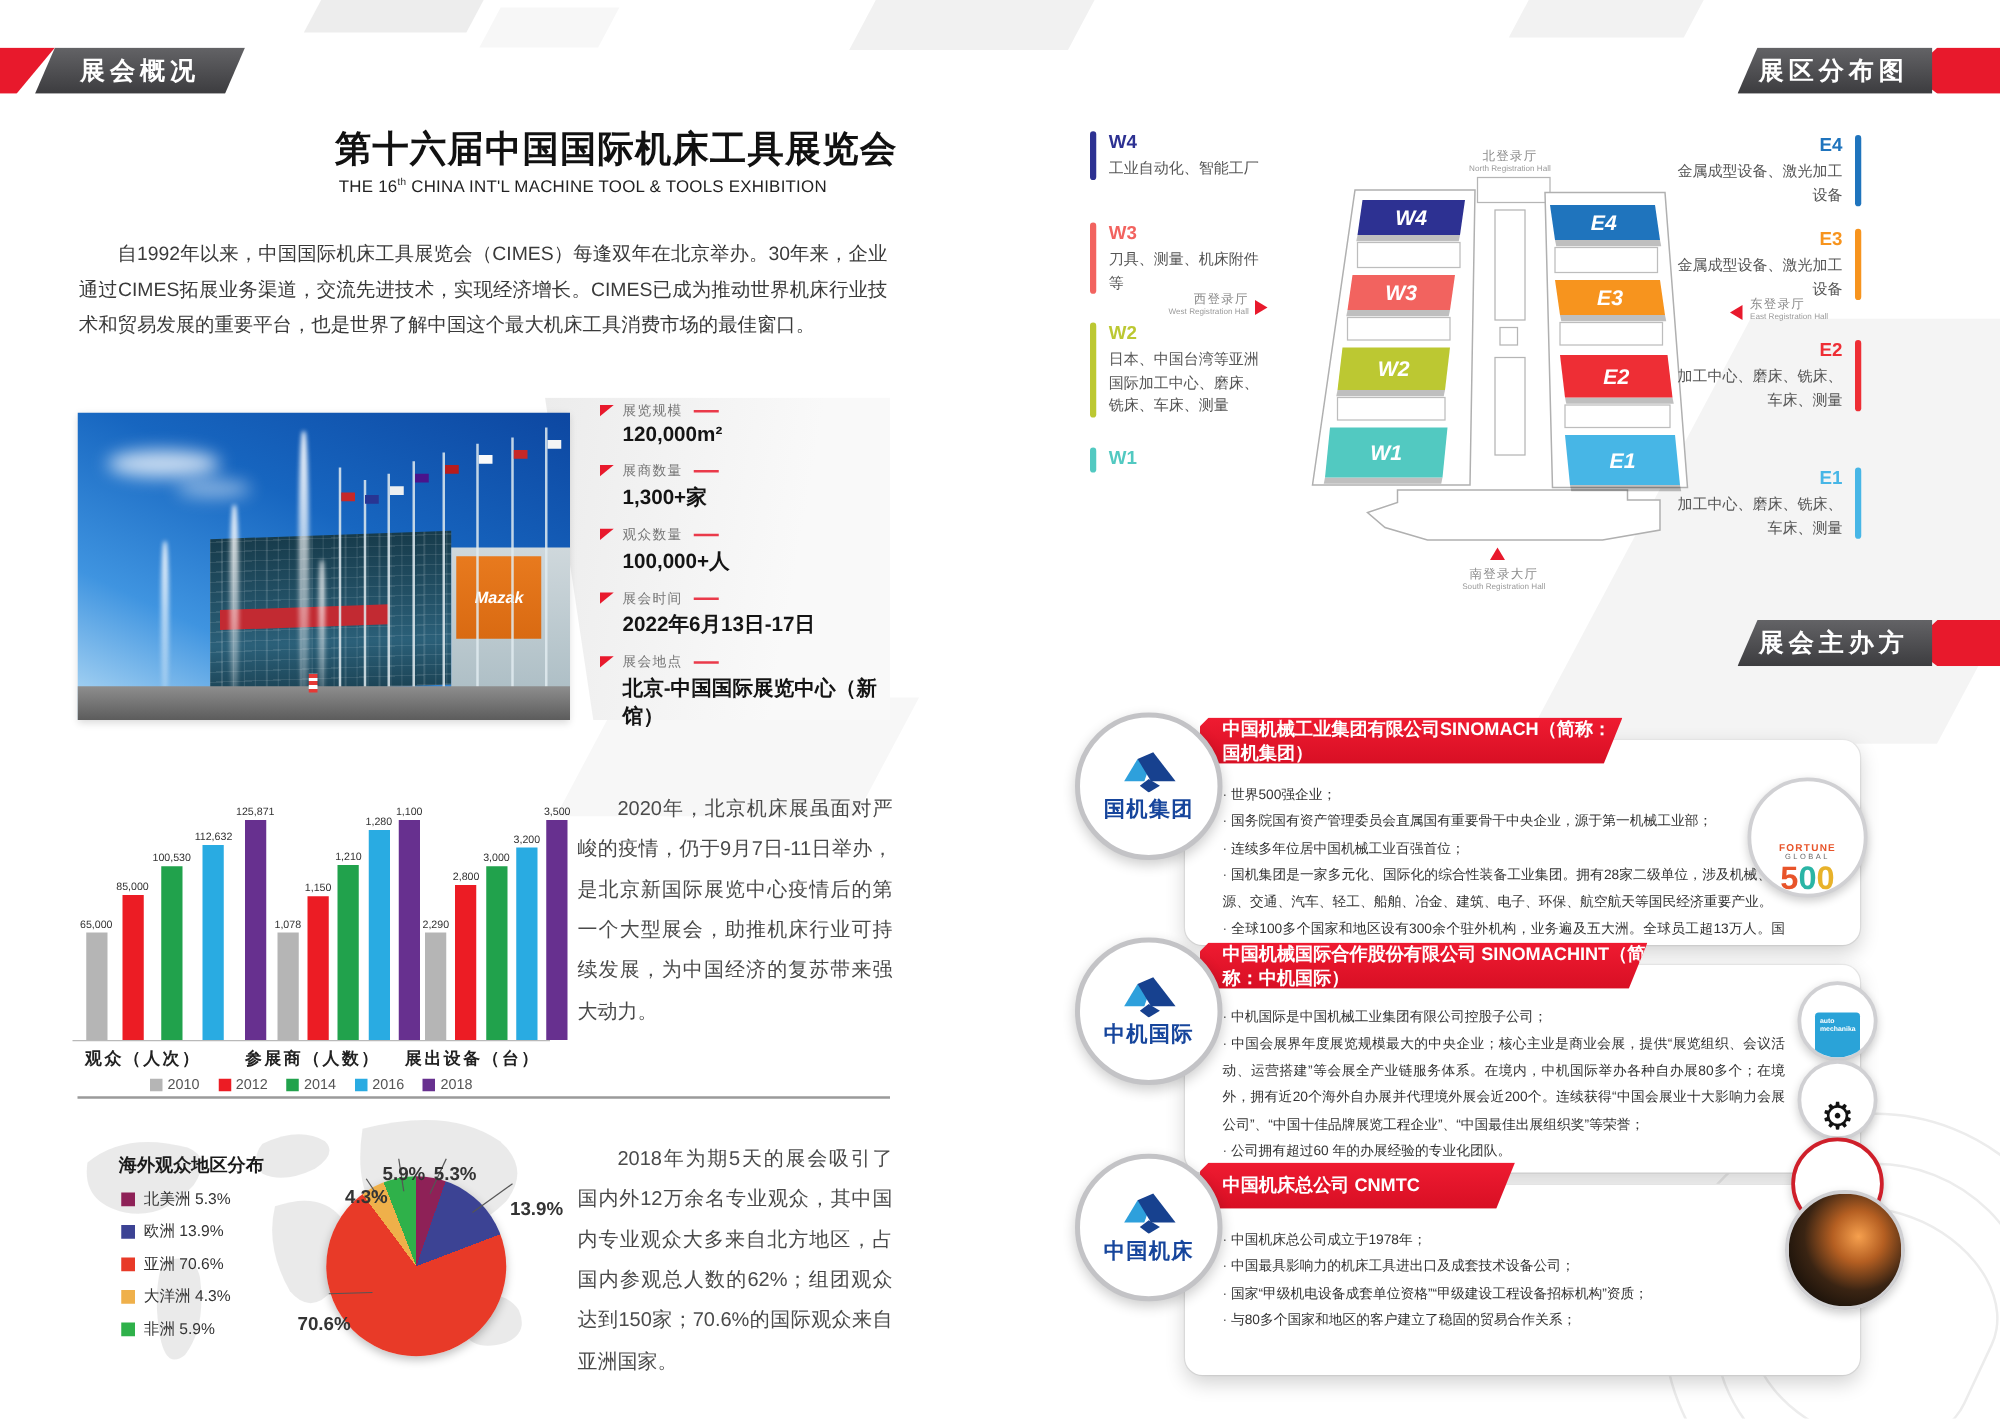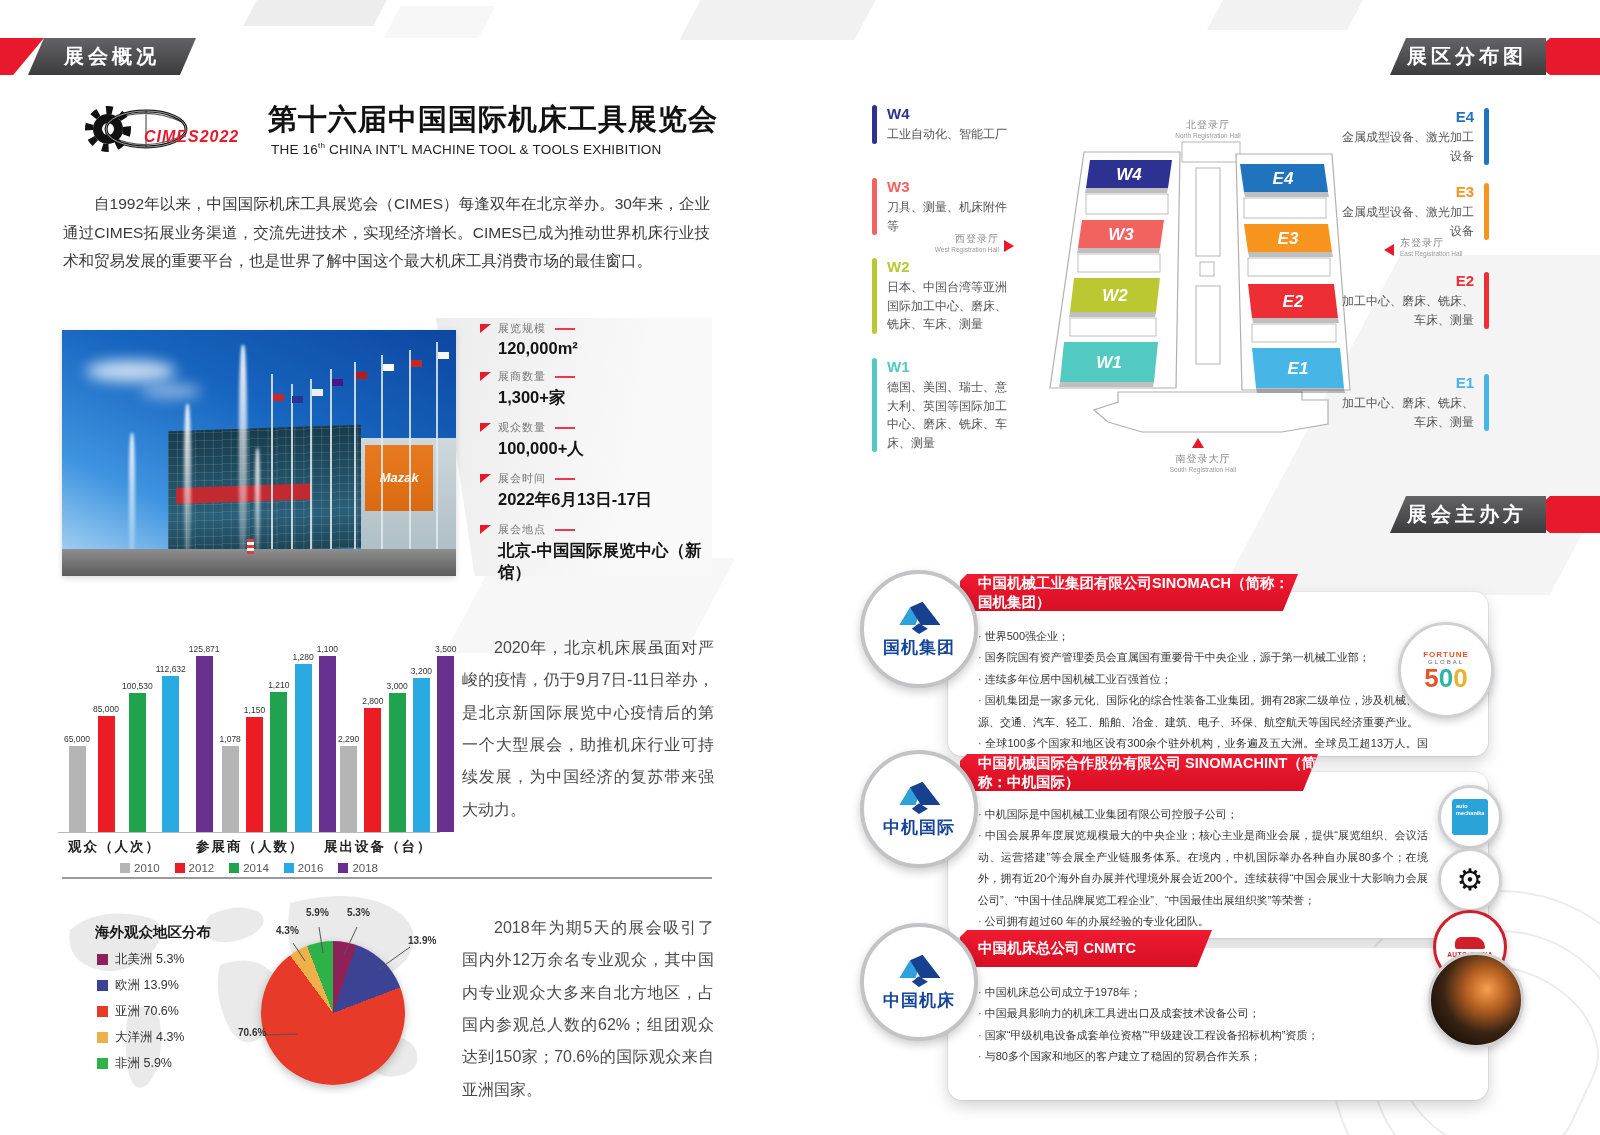--- a/index.html
+++ b/index.html
@@ -77,21 +77,21 @@
 
   
   #piearea{position:absolute;left:60px;top:885px;width:400px;height:250px;z-index:2;}
   .worldmap{position:absolute;inset:0;z-index:0;}
   .pie-title{position:absolute;left:35px;top:38px;font-size:14.5px;font-weight:bold;color:#1a1a1a;z-index:2;}
   .pie-legend{position:absolute;left:37px;top:66px;z-index:2;}
   .pie-leg-item{display:flex;align-items:center;gap:7px;font-size:12.5px;color:#333;margin-bottom:9px;}
   .pie-leg-sw{width:11px;height:11px;}
   .pie{position:absolute;left:201px;top:56px;width:144px;height:144px;border-radius:50%;z-index:1;}
   .pie-callouts{position:absolute;inset:0;z-index:2;}
-  .pie-lab{position:absolute;font-size:10px;font-weight:bold;color:#333;white-space:nowrap;z-index:3;}
+  .pie-lab{position:absolute;font-size:15px;font-weight:bold;color:#333;white-space:nowrap;z-index:3;margin-top:24px;}
 
   
   .w-item{position:absolute;left:872px;width:140px;display:flex;gap:10px;z-index:2;}
   .e-item{position:absolute;right:111px;width:152px;display:flex;gap:10px;z-index:2;justify-content:flex-end;}
   .vbar{width:5px;border-radius:2.5px;flex:0 0 5px;}
   .ml-id{font-size:15px;font-weight:bold;margin-bottom:3px;}
   .ml-desc{font-size:12px;color:#555;line-height:1.55;}
   .e-item .ml-body{text-align:right;}
   #mapsvg{position:absolute;left:1030px;top:140px;z-index:1;}
   .entr{position:absolute;z-index:2;text-align:center;}
@@ -105,21 +105,21 @@
   .org-title{position:absolute;height:37px;background:linear-gradient(180deg,#ef1b31,#d80f24);color:#fff;
     font-size:14.5px;font-weight:bold;display:flex;align-items:center;padding-left:18px;z-index:4;
     clip-path:polygon(0 7px,7px 0,100% 0,calc(100% - 15px) 100%,0 100%);}
   .org-bullets{position:absolute;font-size:11px;color:#333;line-height:1.95;z-index:3;}
   .org-bullets div{text-align:justify;}
   .org-bullets div::before{content:"· ";color:#555;}
   .badge{position:absolute;width:118px;height:118px;border-radius:50%;background:#fff;border:4px solid #c3c3c6;
     box-shadow:0 4px 10px rgba(0,0,0,.2);display:flex;flex-direction:column;align-items:center;justify-content:center;z-index:5;}
   .badge-text{font-size:17px;font-weight:bold;color:#16459c;letter-spacing:1px;margin-top:2px;}
   .side-circle{position:absolute;border-radius:50%;background:#fff;border:3px solid #d0d0d3;
-    box-shadow:0 3px 8px rgba(0,0,0,.2);display:flex;flex-direction:column;align-items:center;justify-content:center;z-index:6;overflow:hidden;}
+    box-shadow:0 3px 8px rgba(0,0,0,.2);display:flex;flex-direction:column;align-items:center;justify-content:flex-end;z-index:6;overflow:hidden;}
   .f500-1{font-size:8px;font-weight:bold;color:#e8542a;letter-spacing:1px;}
   .f500-2{font-size:6px;color:#666;letter-spacing:2px;}
   .f500-3{font-size:26px;font-weight:bold;line-height:1;}
   .f500-3 span:nth-child(1){color:#e8542a;}
   .f500-3 span:nth-child(2){color:#2ab5a5;}
   .f500-3 span:nth-child(3){color:#e8b22a;}
   .am-square{width:36px;height:36px;background:#2aa3d8;border-radius:3px;color:#fff;font-size:5.5px;line-height:1.3;
     display:flex;align-items:flex-start;padding:4px;font-weight:bold;}
   .gear-glyph{font-size:30px;color:#111;line-height:1;}
   .autochina{border:3px solid #cf1f2a !important;}
@@ -151,31 +151,20 @@
   <div class="red-chev" style="left:1528px;top:38px;width:72px;clip-path:polygon(22px 0,100% 0,100% 100%,22px 100%,0 55%);"></div>
   <div class="banner banner-right" style="left:1388px;top:38px;width:158px;">
     <span>展区分布图</span>
   </div>
 
   <div class="red-chev" style="left:1528px;top:496px;width:72px;clip-path:polygon(22px 0,100% 0,100% 100%,22px 100%,0 55%);"></div>
   <div class="banner banner-right" style="left:1388px;top:496px;width:158px;">
     <span>展会主办方</span>
   </div>
 
-  <div class="logo-wrap">
-    <svg width="170" height="70" viewBox="0 0 170 70">
-      <circle cx="24" cy="33" r="15" fill="#111"></circle>
-      <circle cx="24" cy="33" r="19" fill="none" stroke="#111" stroke-width="8" stroke-dasharray="6.5 8"></circle>
-      <circle cx="24" cy="33" r="6" fill="#fff"></circle>
-      <ellipse cx="62" cy="33" rx="40" ry="18" fill="none" stroke="#111" stroke-width="3"></ellipse>
-      <ellipse cx="62" cy="33" rx="40" ry="18" fill="none" stroke="#fff" stroke-width="1" opacity=".6"></ellipse>
-      <path d="M30 24 Q62 10 98 26 M30 42 Q62 56 98 40 M62 15 L62 51" stroke="#111" stroke-width="1.2" fill="none" opacity=".7"></path>
-    </svg>
-    <span class="logo-text">CIMES2022</span>
-  </div>
   <div class="page-title">第十六届中国国际机床工具展览会</div>
   <div class="page-subtitle"><span>THE 16</span><sup style="font-size:8px;margin-top:10px;">th</sup><span> CHINA INT'L MACHINE TOOL &amp; TOOLS EXHIBITION</span></div>
   <div class="intro-para">自1992年以来，中国国际机床工具展览会（CIMES）每逢双年在北京举办。30年来，企业通过CIMES拓展业务渠道，交流先进技术，实现经济增长。CIMES已成为推动世界机床行业技术和贸易发展的重要平台，也是世界了解中国这个最大机床工具消费市场的最佳窗口。</div>
 
   <div class="photo">
     <div class="sky"></div>
     <div class="cloud" style="left:6%;top:12%;width:90px;height:22px;"></div>
     <div class="cloud" style="left:20%;top:22%;width:60px;height:14px;opacity:.5;"></div>
     <div class="bldg-main">
       <div class="bldg-grid"></div>
@@ -426,21 +415,20 @@
         <div class="vbar" style="background: rgb(188, 200, 50);"></div>
         <div class="ml-body">
           <div class="ml-id" style="color: rgb(188, 200, 50);">W2</div>
           <div class="ml-desc">日本、中国台湾等亚洲国际加工中心、磨床、铣床、车床、测量</div>
         </div>
       </div>
       <div class="w-item" style="top: 358px;">
         <div class="vbar" style="background: rgb(82, 201, 193);"></div>
         <div class="ml-body">
           <div class="ml-id" style="color: rgb(82, 201, 193);">W1</div>
-          <div class="ml-desc">德国、美国、瑞士、意大利、英国等国际加工中心、磨床、铣床、车床、测量</div>
         </div>
       </div>
     </div>
   <div id="elabels">
       <div class="e-item" style="top: 108px;">
         <div class="ml-body">
           <div class="ml-id" style="color: rgb(31, 116, 189);">E4</div>
           <div class="ml-desc">金属成型设备、激光加工设备</div>
         </div>
         <div class="vbar" style="background: rgb(31, 116, 189);"></div>

